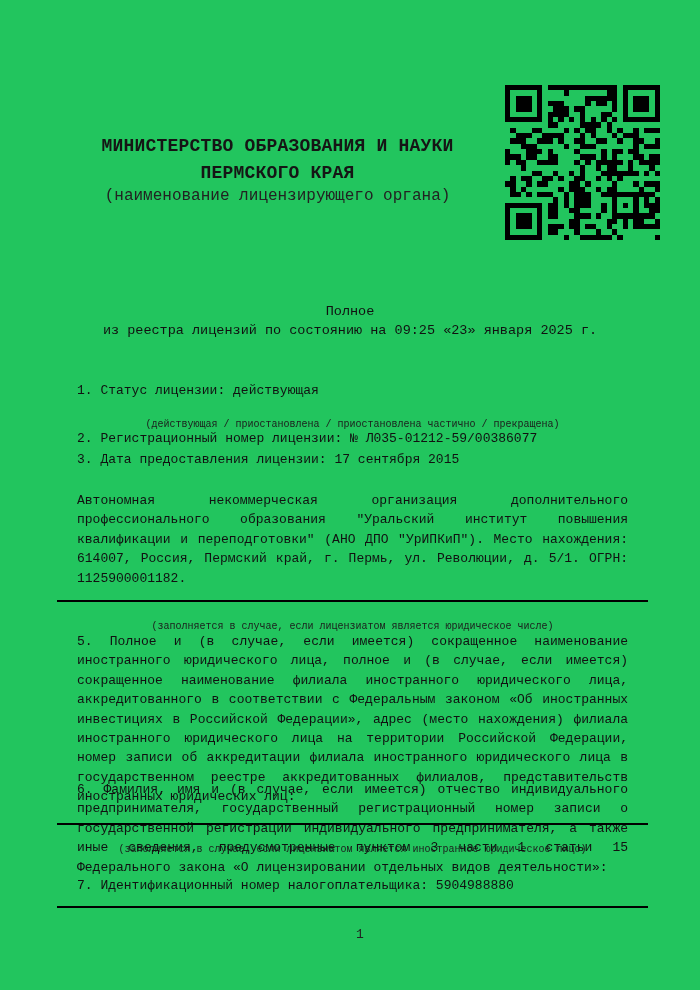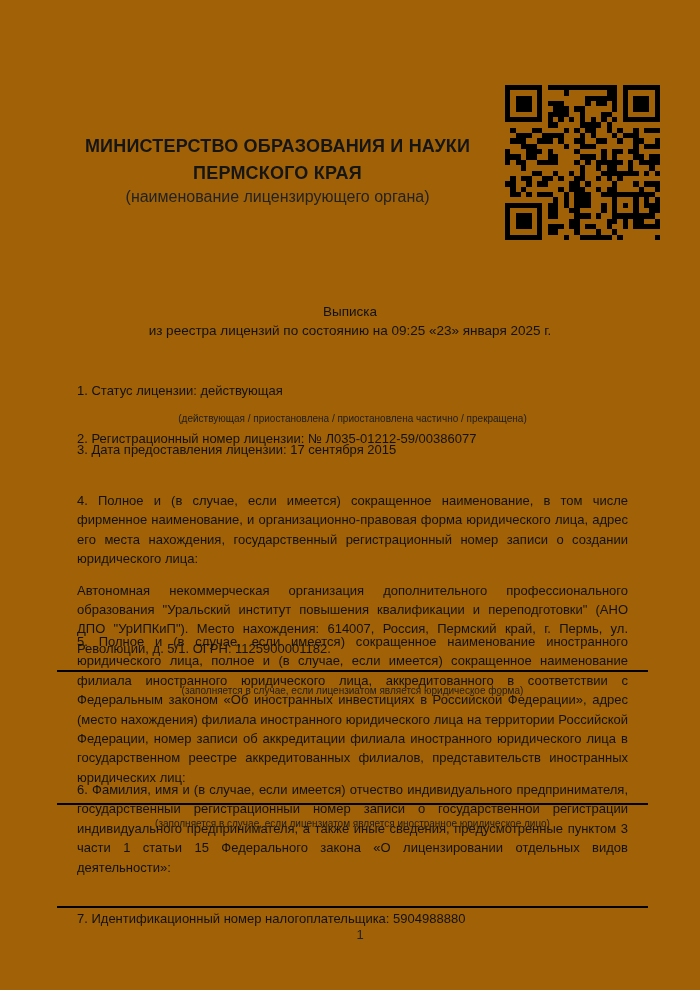--- a/index.html
+++ b/index.html
@@ -1,20 +1,20 @@
 <!DOCTYPE html>
 <html lang="ru"><head>
 <meta charset="utf-8">
 <style>
   html,body{margin:0;padding:0;background:#ffffff;}
   .page{
     position:relative;
     width:700px;height:990px;
-    background:#a16207;
-    font-family:Liberation Sans, sans-serif;
+    background:#22c55e;
+    font-family:Liberation Mono, monospace;
     color:#111;
     overflow:hidden;
   }
   .header{
     position:absolute;left:60px;top:133px;width:435px;
     text-align:center;
   }
   .header .h1{
     font-weight:bold;font-size:18px;line-height:27px;letter-spacing:.2px;
     color:#151515;
@@ -29,21 +29,21 @@
     position:absolute;left:55px;top:303px;width:590px;
     text-align:center;font-size:13.5px;line-height:18.5px;color:#111;
   }
   .item{
     position:absolute;left:65px;width:575px;
   }
   .body{
     margin:12px;font-size:13px;line-height:19.4px;text-align:justify;color:#111;
   }
   .cap{
-    font-size:10px;line-height:13px;text-align:center;color:#1c1c1c;margin-top:12px;
+    font-size:10px;line-height:13px;text-align:center;color:#1c1c1c;margin-top:18px;
   }
   .rule{
     height:0;border-top:2px solid #000;margin:0 -8px;
   }
   .spacer-sm{height:4px;}
   .spacer-lg{height:17px;}
   .pagenum{
     position:absolute;left:65px;top:927px;width:590px;
     text-align:center;font-size:13px;color:#222;
   }
@@ -466,56 +466,55 @@
       <rect x="15" y="28" width="1" height="1" fill="#000000"></rect>
       <rect x="16" y="28" width="1" height="1" fill="#000000"></rect>
       <rect x="17" y="28" width="1" height="1" fill="#000000"></rect>
       <rect x="18" y="28" width="1" height="1" fill="#000000"></rect>
       <rect x="19" y="28" width="1" height="1" fill="#000000"></rect>
       <rect x="21" y="28" width="1" height="1" fill="#000000"></rect>
       <rect x="28" y="28" width="1" height="1" fill="#000000"></rect>
     </svg>
 
   <div class="title">
-    <div>Выписка</div>
+    <div>Полное</div>
     <div>из реестра лицензий по состоянию на 09:25 «23» января 2025 г.</div>
   </div>
 
   <div class="item" style="top:369px">
     <p class="body">1. Статус лицензии: действующая</p>
     <div class="cap">(действующая / приостановлена / приостановлена частично / прекращена)</div>
   </div>
 
   <div class="item" style="top:417px">
     <p class="body">2. Регистрационный номер лицензии: № Л035-01212-59/00386077</p>
   </div>
 
-  <div class="item" style="top:428px">
+  <div class="item" style="top:438px">
     <p class="body">3. Дата предоставления лицензии: 17 сентября 2015</p>
   </div>
 
   <div class="item" style="top:479px">
-    <p class="body">4. Полное и (в случае, если имеется) сокращенное наименование, в том числе фирменное наименование, и организационно-правовая форма юридического лица, адрес его места нахождения, государственный регистрационный номер записи о создании юридического лица:</p>
     <p class="body">Автономная некоммерческая организация дополнительного профессионального образования "Уральский институт повышения квалификации и переподготовки" (АНО ДПО "УрИПКиП"). Место нахождения: 614007, Россия, Пермский край, г. Пермь, ул. Революции, д. 5/1. ОГРН: 1125900001182.</p>
     <div class="rule"></div>
-    <div class="cap">(заполняется в случае, если лицензиатом является юридическое форма)</div>
+    <div class="cap">(заполняется в случае, если лицензиатом является юридическое числе)</div>
   </div>
 
   <div class="item" style="top:620px">
     <p class="body">5. Полное и (в случае, если имеется) сокращенное наименование иностранного юридического лица, полное и (в случае, если имеется) сокращенное наименование филиала иностранного юридического лица, аккредитованного в соответствии с Федеральным законом «Об иностранных инвестициях в Российской Федерации», адрес (место нахождения) филиала иностранного юридического лица на территории Российской Федерации, номер записи об аккредитации филиала иностранного юридического лица в государственном реестре аккредитованных филиалов, представительств иностранных юридических лиц:</p>
     <div class="spacer-sm"></div>
     <div class="rule"></div>
     <div class="cap">(заполняется в случае, если лицензиатом является иностранное юридическое лицо)</div>
   </div>
 
   <div class="item" style="top:768px">
     <p class="body">6. Фамилия, имя и (в случае, если имеется) отчество индивидуального предпринимателя, государственный регистрационный номер записи о государственной регистрации индивидуального предпринимателя, а также иные сведения, предусмотренные пунктом 3 части 1 статьи 15 Федерального закона «О лицензировании отдельных видов деятельности»:</p>
     <div class="spacer-lg"></div>
     <div class="rule"></div>
   </div>
 
-  <div class="item" style="top:897px">
+  <div class="item" style="top:864px">
     <p class="body">7. Идентификационный номер налогоплательщика: 5904988880</p>
   </div>
 
   <div class="pagenum">1</div>
 
 </div>
 
 </body></html>

